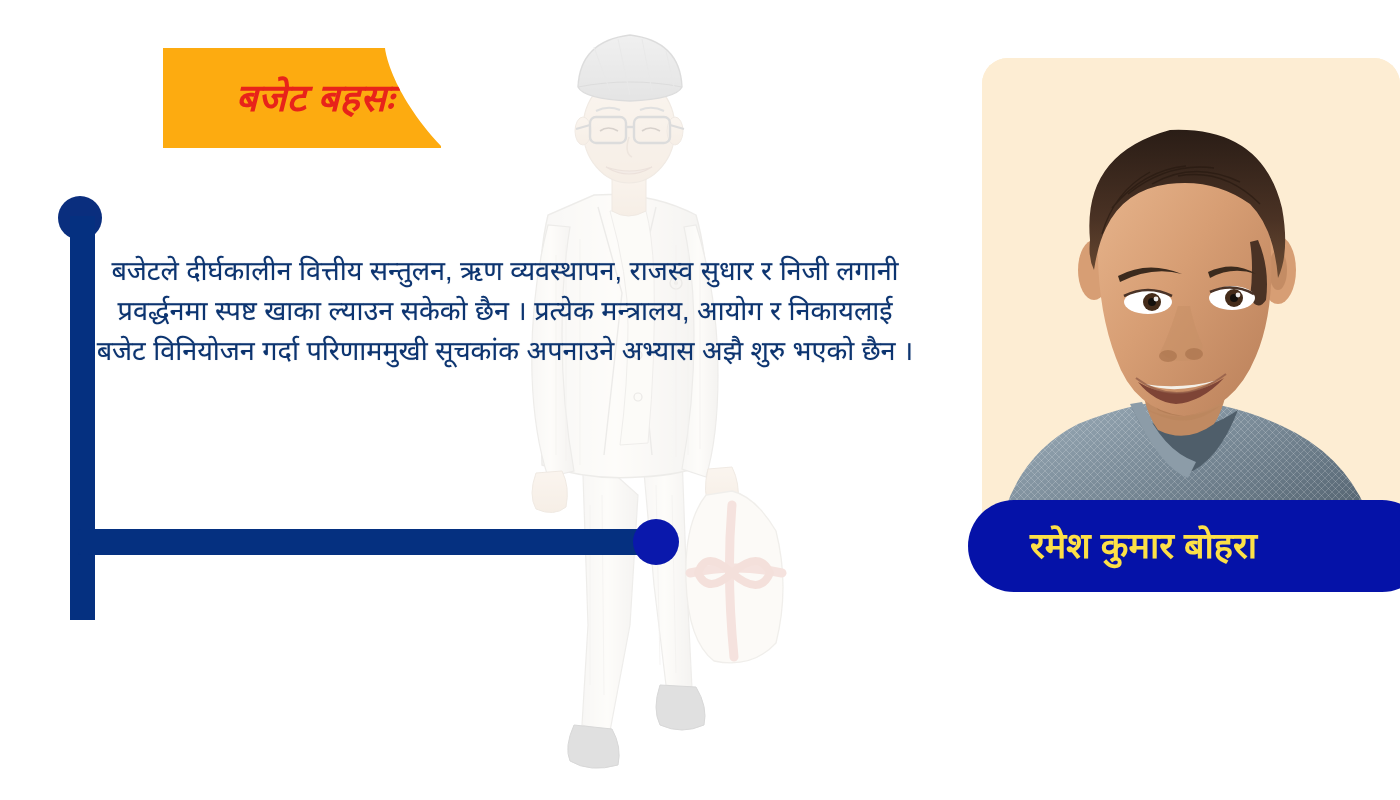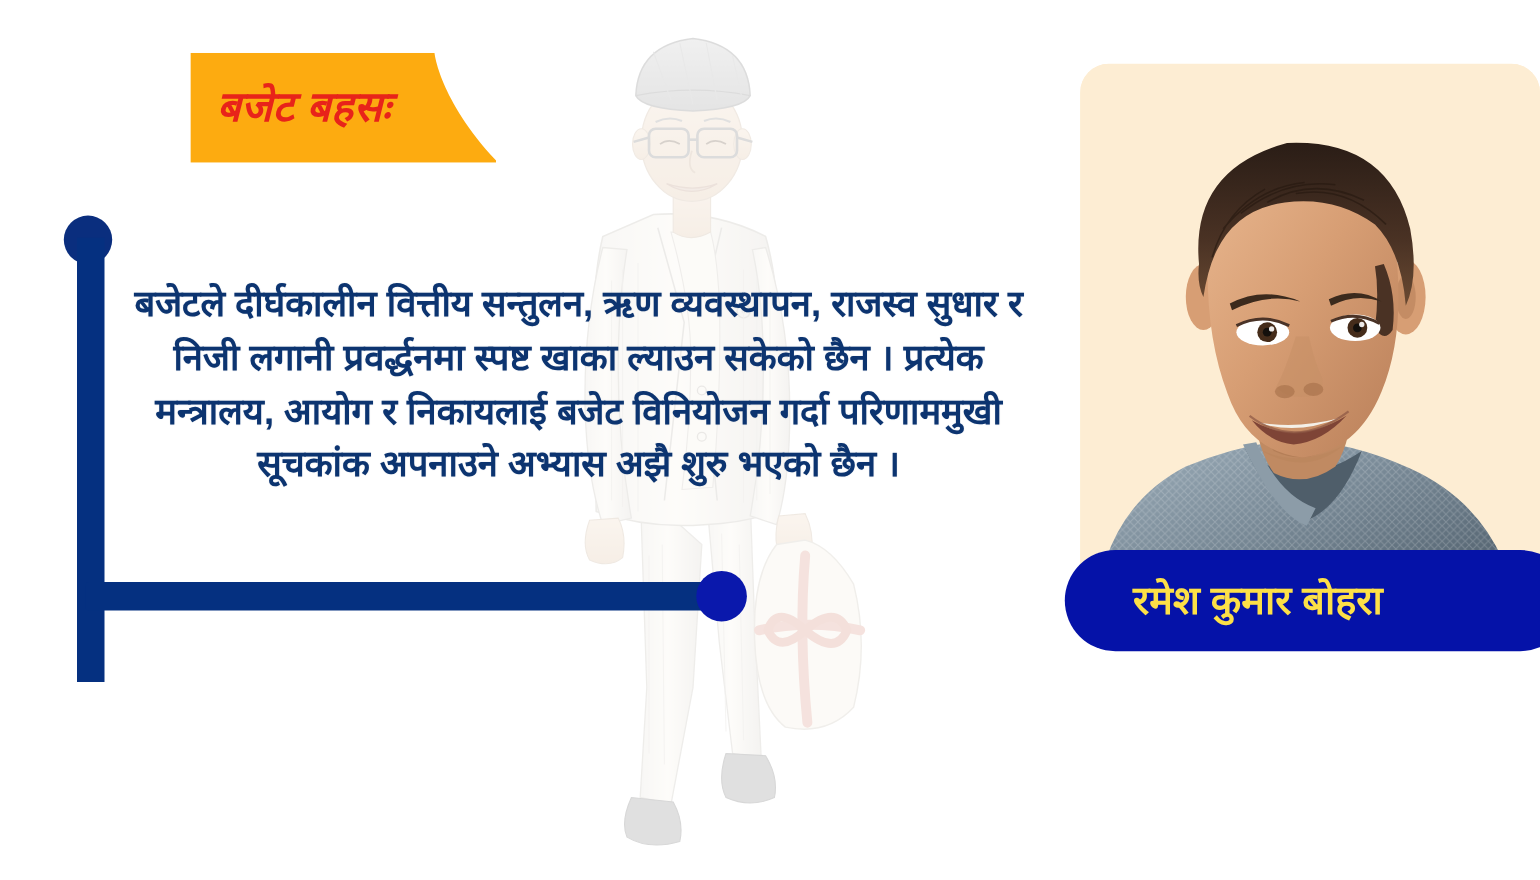--- a/index.html
+++ b/index.html
@@ -13,25 +13,25 @@
 
   
   .sketch-wrap{
     position:absolute;left:470px;top:25px;width:360px;height:775px;
     opacity:.30;pointer-events:none;
   }
   .sketch-wrap svg{width:100%;height:100%;display:block;}
 
   
   .tag{
-    position:absolute;left:173px;top:48px;width:280px;height:100px;
+    position:absolute;left:163px;top:48px;width:280px;height:100px;
     background:#FDAB10;
     -webkit-clip-path:path("M0,0 L222,0 C222,0 226,42 278,98 L278,100 L0,100 Z");
             clip-path:path("M0,0 L222,0 C222,0 226,42 278,98 L278,100 L0,100 Z");
-    display:flex;align-items:center;
+    display:flex;align-items:center;justify-content:center;
   }
   .tag-label{
     margin-left:24px;
     color:#E8231A;
     font-size:38px;font-weight:700;font-style:italic;
     line-height:1;letter-spacing:.5px;
     white-space:nowrap;
   }
 
   
@@ -50,23 +50,22 @@
   .br-dot-end{
     position:absolute;left:633px;top:519px;width:46px;height:46px;
     border-radius:50%;background:#0A18AC;
   }
 
   
   .quote{
     position:absolute;left:95px;top:252px;width:820px;
     text-align:center;
     color:#0C3470;
-    font-size:33px;font-weight:700;line-height:1.48;
+    font-size:27px;font-weight:400;line-height:1.48;
     text-shadow:0 0 1px rgba(12,52,112,.25);
-    padding-left:21px;
   }
 
   
   .portrait-card{
     position:absolute;left:982px;top:58px;width:418px;height:512px;
     background:#FDEDD3;
     border-radius:26px 26px 0 0;
     overflow:hidden;
   }
   .portrait-photo{position:absolute;left:0;top:0;width:100%;height:100%;}

